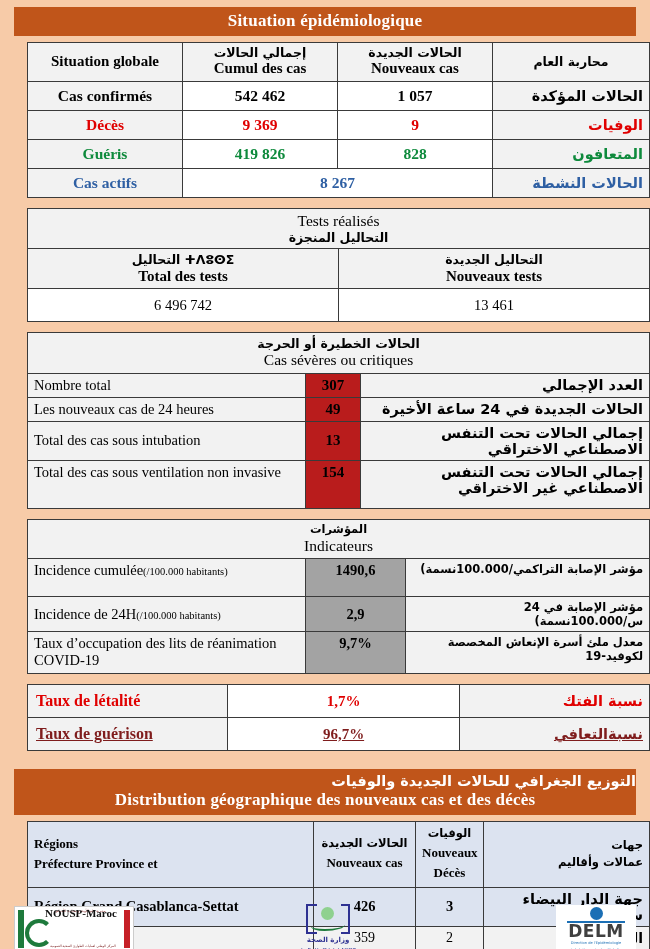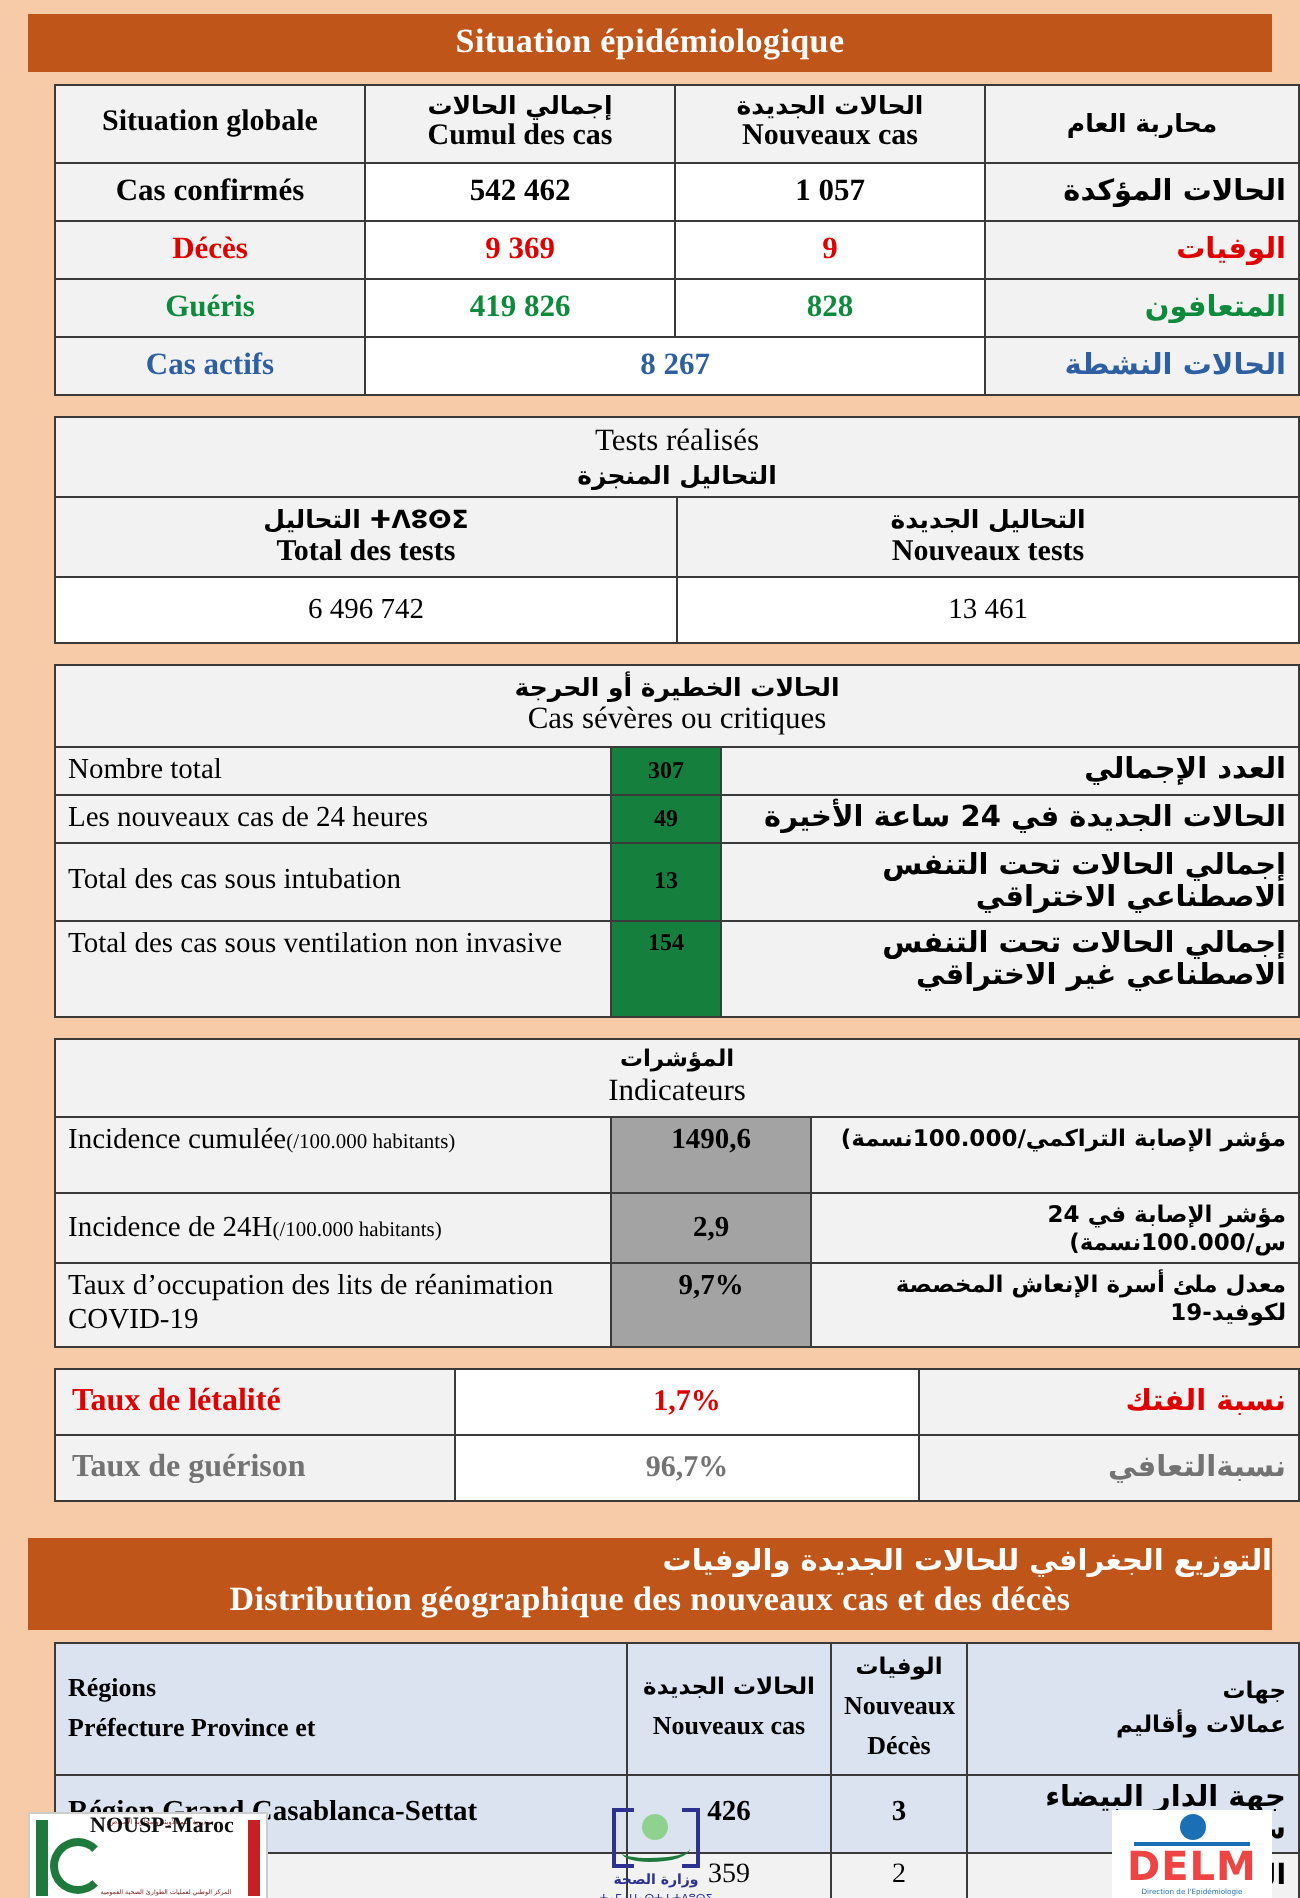--- a/index.html
+++ b/index.html
@@ -67,21 +67,21 @@
     direction: rtl;
     text-align: right;
     font-family: "DejaVu Sans", sans-serif;
     font-size: 12.5px;
     font-weight: bold;
   }
   .ctr { text-align: center; }
   .red { color: #E00000; }
   .green { color: #0E8A3C; }
   .blue { color: #2E5FA3; }
-  .dgreen { color: #737373; }
+  .dgreen { color: #7f1d1d; text-decoration: underline; }
 
   
   .t1 col.c1 { width: 155px; }
   .t1 col.c2 { width: 155px; }
   .t1 col.c3 { width: 155px; }
   .t1 col.c4 { width: 157px; }
   .t1 td { height: 22px; }
   .t1 .hdr { text-align: center; font-weight: bold; font-size: 15px; line-height: 1.15; }
   .t1 .hdr .ar { text-align: center; display:block; }
   .t1 .lbl { text-align: center; font-weight: bold; font-size: 15.5px; }
@@ -96,21 +96,21 @@
   .t2 .sub .ar { text-align: center; display: block; }
   .t2 .val { text-align: center; font-size: 14.5px; background:#FFFFFF; height: 26px;}
 
   
   .t3 col.c1 { width: 278px; }
   .t3 col.c2 { width: 55px; }
   .t3 col.c3 { width: 289px; }
   .t3 .title { text-align: center; font-size: 15.5px; line-height: 1.2; }
   .t3 .title .ar { text-align: center; display: block; }
   .t3 .fr { font-size: 14.5px; }
-  .t3 .num { text-align: center; font-weight: bold; font-size: 12px; background: #15803d; }
+  .t3 .num { text-align: center; font-weight: bold; font-size: 15px; background: #b91c1c; }
 
   
   .t4 col.c1 { width: 278px; }
   .t4 col.c2 { width: 100px; }
   .t4 col.c3 { width: 244px; }
   .t4 .title { text-align: center; font-size: 15.5px; line-height: 1.2; }
   .t4 .title .ar { text-align: center; display: block; }
   .t4 .fr { font-size: 14.5px; }
   .t4 .fr small { font-size: 10.5px; }
   .t4 .num { text-align: center; font-weight: bold; font-size: 14.5px; background: #a3a3a3; }
@@ -223,21 +223,21 @@
   }
   .logo-delm .dot {
     width: 13px; height: 13px; border-radius: 50%;
     background: #1B6FB5; margin: 2px auto 0 auto;
   }
   .logo-delm .dline {
     width: 58px; height: 2px; background: #1B6FB5; margin: 1px auto 0 auto;
   }
   .logo-delm .dname {
     font-family: "DejaVu Sans", sans-serif;
-    font-size: 20px; font-weight: bold; color: #ef4444;
+    font-size: 17px; font-weight: bold; color: #404040;
     letter-spacing: .5px; line-height: 1;
   }
   .logo-delm .dsub {
     font-family: "DejaVu Sans", sans-serif;
     font-size: 3.6px; color: #1B6FB5; line-height: 1.6; margin-top: 1px;
   }
 </style>
 </head>
 <body>
 

